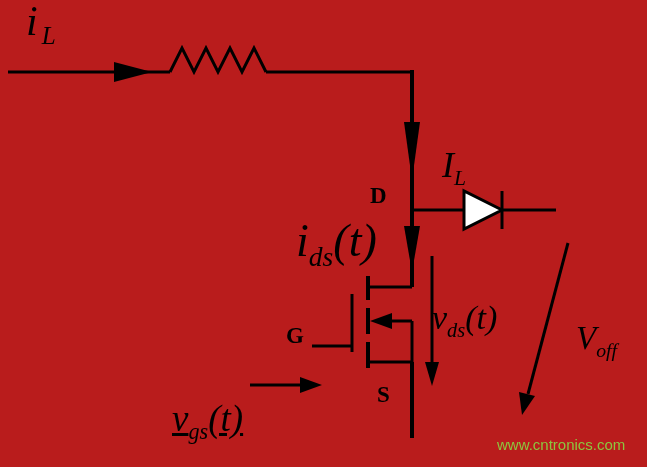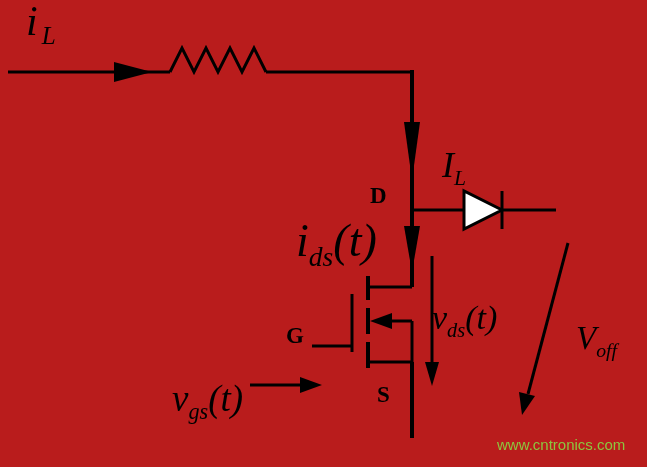--- a/index.html
+++ b/index.html
@@ -30,21 +30,21 @@
   .lbl-bold { font-style: normal; font-weight: bold; }
   .lbl-il-in   { left: 26px;  top: 0px;   font-size: 42px; }
   .lbl-il-in sub { margin-left: 4px; }
   .lbl-il-arrow{ left: 442px; top: 102px; font-size: 36px; margin-top: 45px; }
   .lbl-d       { left: 370px; top: 184px; font-size: 23px; }
   .lbl-ids     { left: 296px; top: 218px; font-size: 46px; }
   .lbl-g       { left: 286px; top: 324px; font-size: 23px; }
   .lbl-vds     { left: 432px; top: 270px; font-size: 34px; margin-top: 31px; }
   .lbl-voff    { left: 576px; top: 322px; font-size: 33px; }
   .lbl-s       { left: 377px; top: 383px; font-size: 23px; }
-  .lbl-vgs     { left: 172px; top: 380px; font-size: 37px; }
+  .lbl-vgs     { left: 172px; top: 400px; font-size: 37px; text-decoration: underline; }
   .watermark {
     position: absolute;
     left: 497px; top: 436px;
     font-size: 15px;
     font-family: "Liberation Sans", "DejaVu Sans", sans-serif;
     white-space: nowrap;
   }
 </style>
 </head>
 <body>

